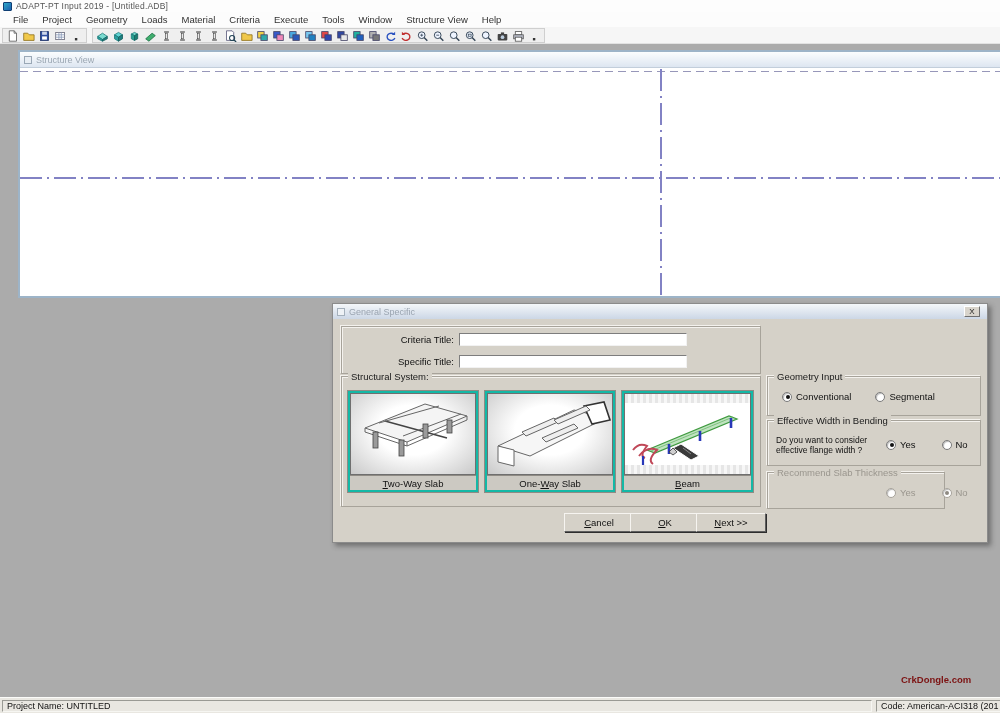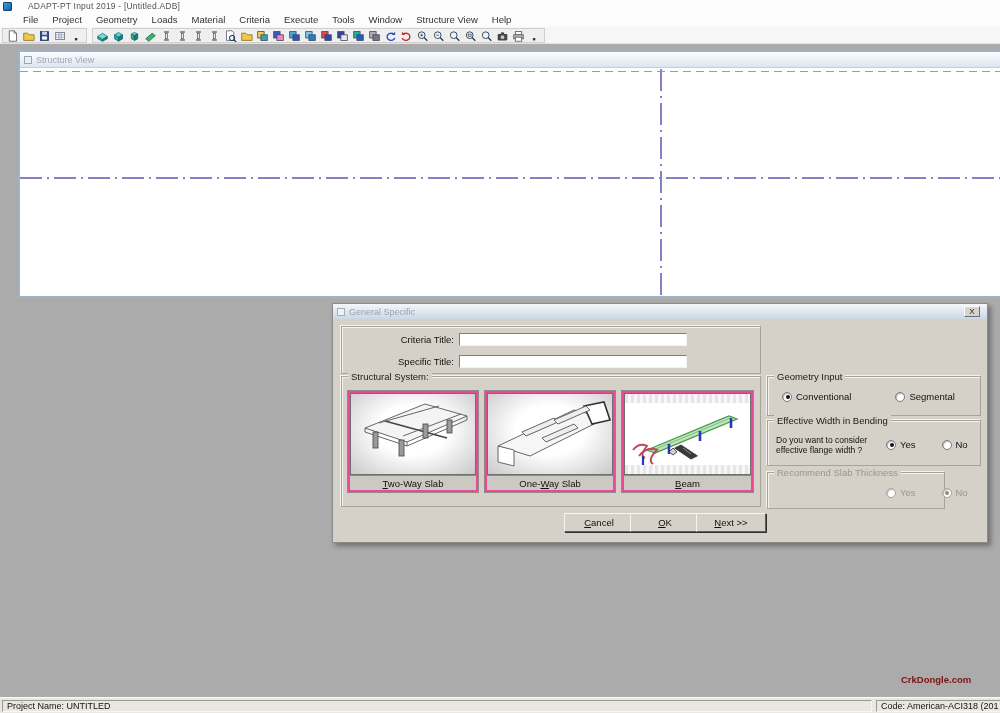--- a/index.html
+++ b/index.html
@@ -2,27 +2,27 @@
 <html><head>
 <meta charset="utf-8">
 <style>
   * { margin:0; padding:0; box-sizing:border-box; }
   html,body { width:1000px; height:713px; overflow:hidden;
     font-family:"Liberation Sans", sans-serif; background:#fff; }
   .abs { position:absolute; }
 
   
   #titlebar { left:0; top:0; width:1000px; height:12px; background:#fdfdfd;
-    display:flex; align-items:center; gap:16px; padding-left:3px; }
+    display:flex; align-items:center; gap:4px; padding-left:3px; }
   #app-icon { width:9px; height:9px; background:linear-gradient(135deg,#2fa8c8,#1b5fae);
     border:1px solid #0f3e74; border-radius:1px; }
   #title-text { font-size:8.5px; color:#555; letter-spacing:.2px; }
 
   #menubar { left:0; top:12px; width:1000px; height:15px; background:#fcfcfc;
-    display:flex; align-items:center; padding-left:16px; }
+    display:flex; align-items:center; padding-left:6px; }
   .menu-item { font-size:9.5px; color:#333; padding:0 7px; cursor:default; }
 
   #toolbar { left:0; top:27px; width:1000px; height:17px; background:#f6f6f6;
     border-bottom:1px solid #e2e2e2; }
   .tb-panel { position:absolute; top:1px; height:15px; background:#efefef;
     border:1px solid #cfcfcf; display:flex; align-items:center; gap:1px; padding:0 2px; }
   #tb-file { left:2px; }
   #tb-main { left:92px; }
   .tbico { width:15px; height:13px; display:inline-flex; align-items:center;
     justify-content:center; }
@@ -65,21 +65,21 @@
     padding:0 3px; font-size:9.5px; color:#1a1a1a; white-space:nowrap; }
   .groupbox.disabled .legend, .groupbox.disabled .radio span { color:#9a968e; }
 
   .fieldrow { position:absolute; display:flex; align-items:center; }
   .fieldlabel { width:112px; text-align:right; font-size:9.5px; color:#111; padding-right:5px; }
   .txt { width:228px; height:13px; background:#fff; border:1px solid;
     border-color:#7d7d7d #f2f2f2 #f2f2f2 #7d7d7d; font-size:9.5px; padding:0 2px;
     font-family:"Liberation Sans",sans-serif; }
 
   .thumb { position:absolute; width:132px; height:103px; border:1px solid #8f8b84;
-    background:#ec4899; top:86px; }
+    background:#14b8a6; top:86px; }
   .thumb-img { position:absolute; left:2px; top:2px; right:2px; height:82px;
     background:radial-gradient(ellipse at 50% 45%, #ffffff 40%, #c9c9c9 100%);
     border:1px solid #6f6f6f; overflow:hidden; }
   .thumb-img.white { background:#fff; }
   .hatch { position:absolute; left:0; right:0; height:9px;
     background:repeating-linear-gradient(90deg,#e6e6e6 0 3px,#f7f7f7 3px 6px); }
   .thumb-label { position:absolute; left:2px; right:2px; bottom:2px; height:15px;
     background:#ccc9c2; border-top:1px solid #8f8b84; text-align:center;
     font-size:9.5px; color:#111; line-height:15px; }
 
@@ -439,21 +439,21 @@
           <polygon points="44,58 48,54 52,58 48,61" fill="#cfcfcf" stroke="#333" stroke-width="0.8"></polygon>
           <line x1="58" y1="54" x2="66" y2="60" stroke="#888" stroke-width="1"></line>
         </g>
       </svg>
     </div>
     <div class="thumb-label"><u>B</u>eam</div>
   </div>
 
   <div class="groupbox" style="left:434px; top:72px; width:214px; height:40px;">
     <div class="legend">Geometry Input</div>
-    <div style="position:absolute; left:14px; top:14px; display:flex; gap:44px;">
+    <div style="position:absolute; left:14px; top:14px; display:flex; gap:24px;">
         <span class="radio">
           <span class="rb sel"></span>
           <span>Conventional</span>
         </span>
         <span class="radio">
           <span class="rb"></span>
           <span>Segmental</span>
         </span>
       </div>
   </div>

